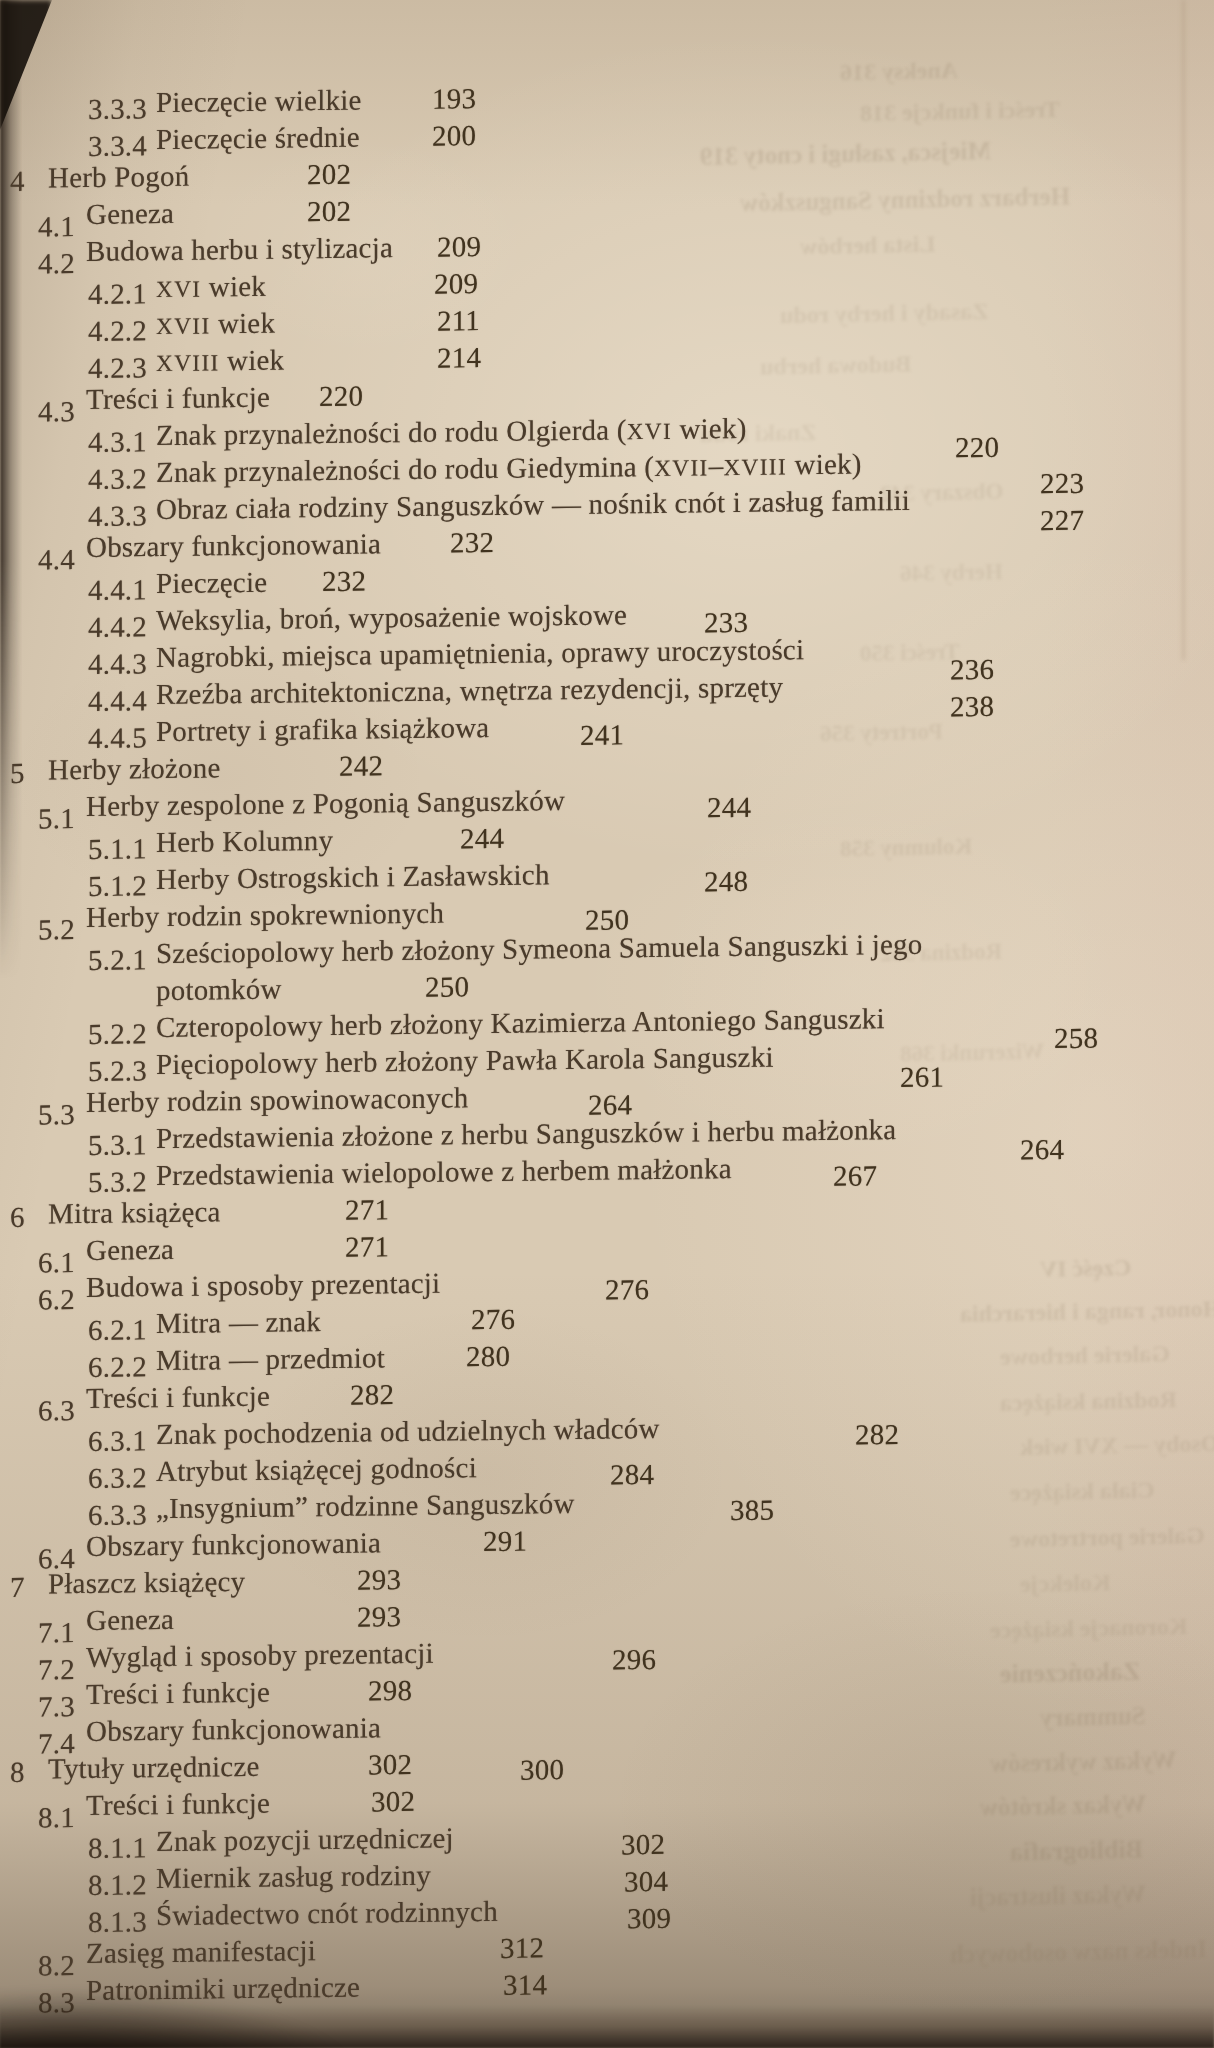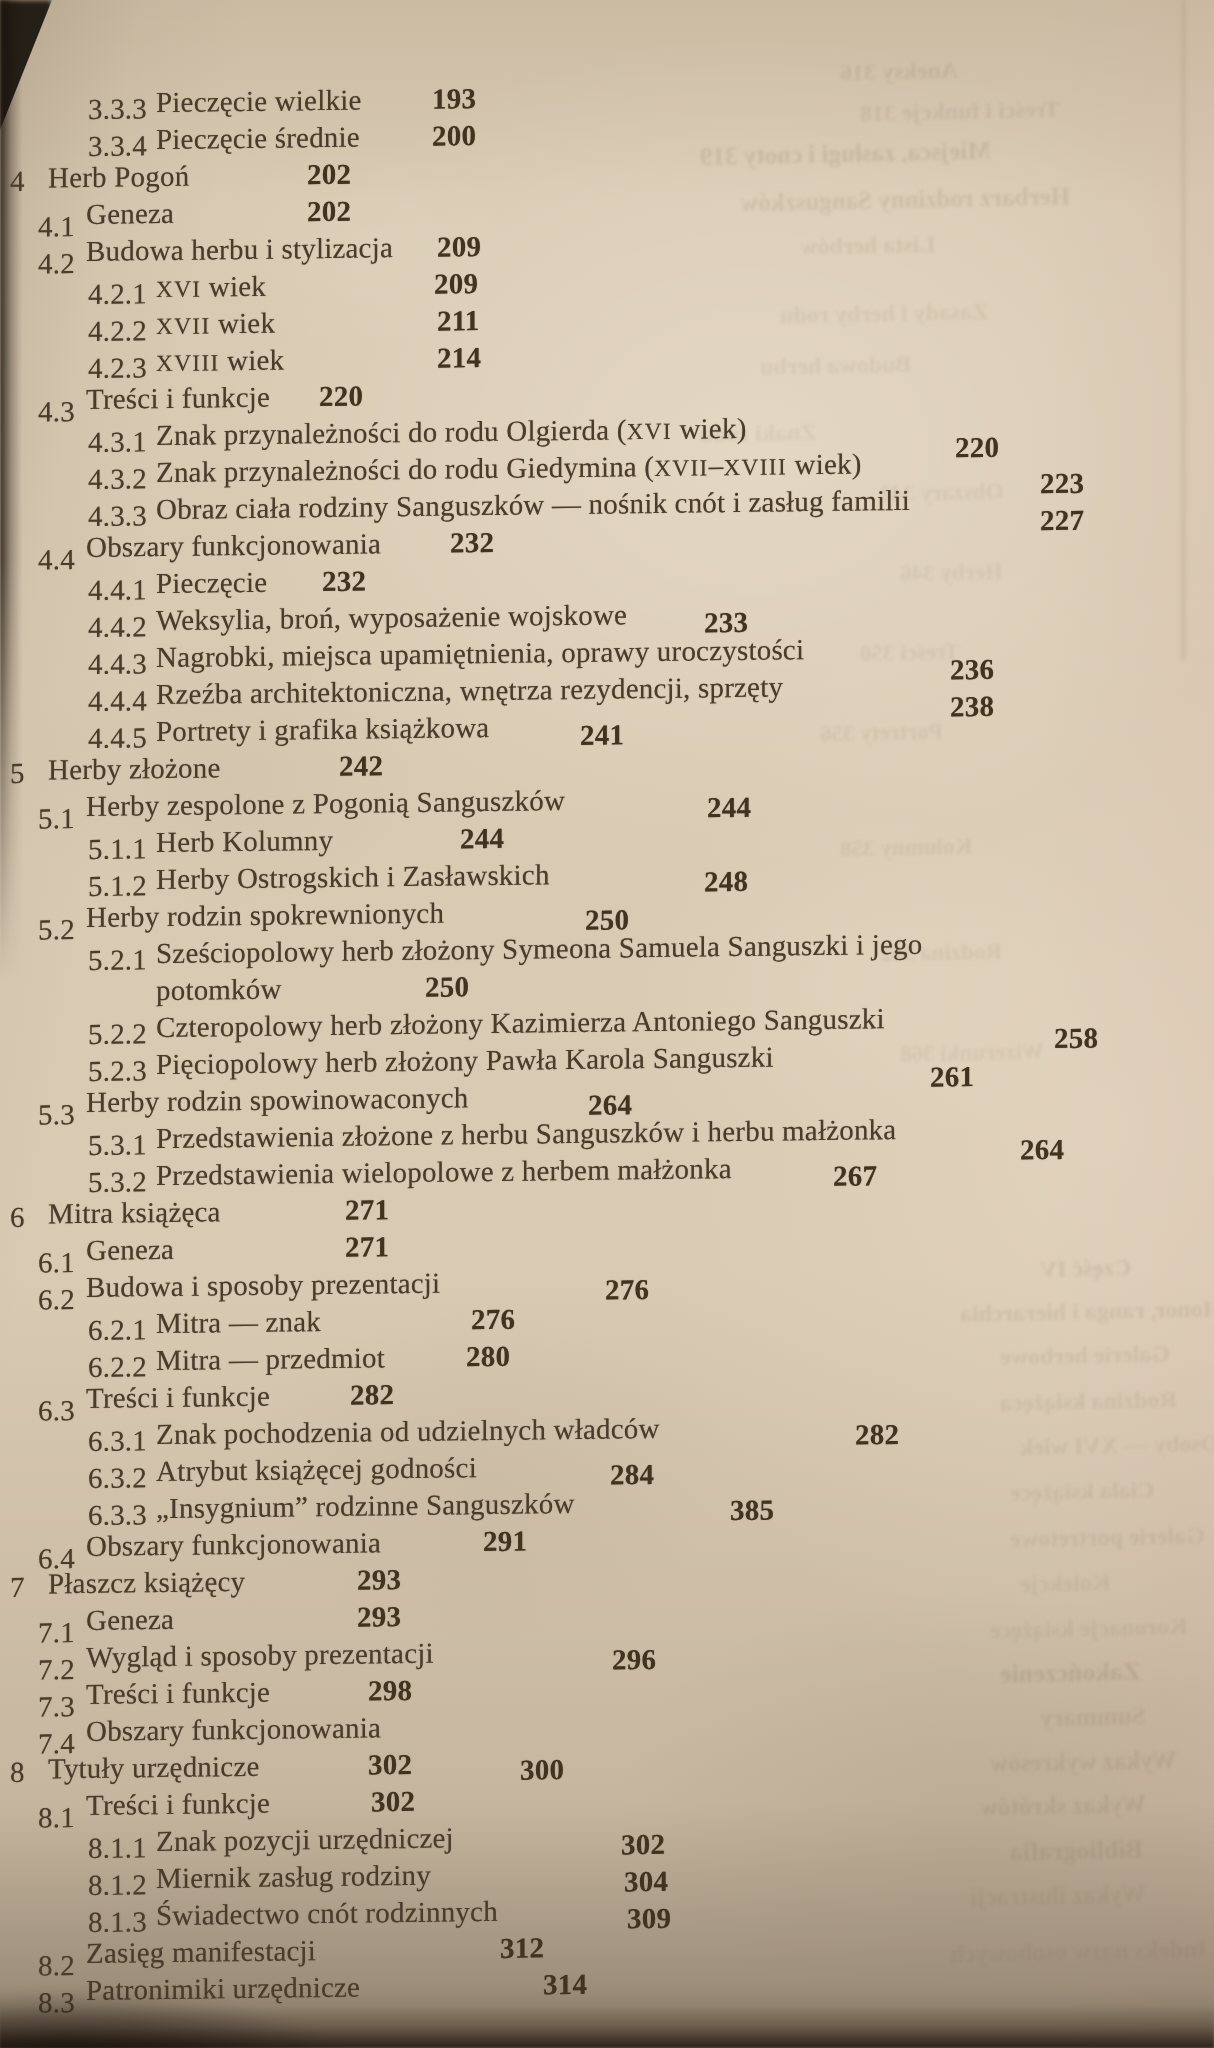--- a/index.html
+++ b/index.html
@@ -68,21 +68,21 @@
   .row .num{position:absolute;top:9px;text-align:center;}
   .row .text{position:absolute;top:4px;}
   .row.l1 .num{left:10px;top:7px;}
   .row.l1 .text{left:48px;}
   .row.l2 .num{left:38px;top:16px;}
   .row.l2 .text{left:86px;}
   .row.l3 .num{left:88px;top:10px;}
   .row.l3 .text{left:156px;}
   .row.cont .text{left:156px;}
   .row .page{
-    position:absolute;top:4px;font-weight:700;color:#41331f;
+    position:absolute;top:4px;font-weight:400;color:#41331f;
     text-shadow:0 0 1px rgba(65,51,31,0.5);
   }
   .row .page.mid{top:13px;}
   .row .page.far{top:26px;}
   .rn{font-size:0.8em;letter-spacing:0.06em;}
 
   
   .ghost{
     position:absolute;color:#8d7a61;font-weight:700;font-size:26px;
     transform:scaleX(-1) rotate(1.2deg);
@@ -254,21 +254,21 @@
         <span class="page" style="left: 425px;">250</span>
       </div>
       <div class="row l3">
         <span class="num">5.2.2</span>
         <span class="text">Czteropolowy herb złożony Kazimierza Antoniego Sanguszki</span>
         <span class="page far" style="left: 1010px; margin-left: 44px;">258</span>
       </div>
       <div class="row l3">
         <span class="num">5.2.3</span>
         <span class="text">Pięciopolowy herb złożony Pawła Karola Sanguszki</span>
-        <span class="page far" style="left: 930px;">261</span>
+        <span class="page far" style="left: 900px;">261</span>
       </div>
       <div class="row l2">
         <span class="num">5.3</span>
         <span class="text">Herby rodzin spowinowaconych</span>
         <span class="page mid" style="left: 588px;">264</span>
       </div>
       <div class="row l3">
         <span class="num">5.3.1</span>
         <span class="text">Przedstawienia złożone z herbu Sanguszków i herbu małżonka</span>
         <span class="page far" style="left: 1020px;">264</span>
@@ -379,18 +379,18 @@
         <span class="page mid" style="left: 627px;">309</span>
       </div>
       <div class="row l2">
         <span class="num">8.2</span>
         <span class="text">Zasięg manifestacji</span>
         <span class="page" style="left: 500px;">312</span>
       </div>
       <div class="row l2">
         <span class="num">8.3</span>
         <span class="text">Patronimiki urzędnicze</span>
-        <span class="page" style="left: 503px; margin-left: 40px;">314</span>
+        <span class="page" style="left: 503px;">314</span>
       </div>
     </div>
   <div class="bottom-band"></div>
   <div class="bottom-left-dark"></div>
 </div>
 
 </body></html>

